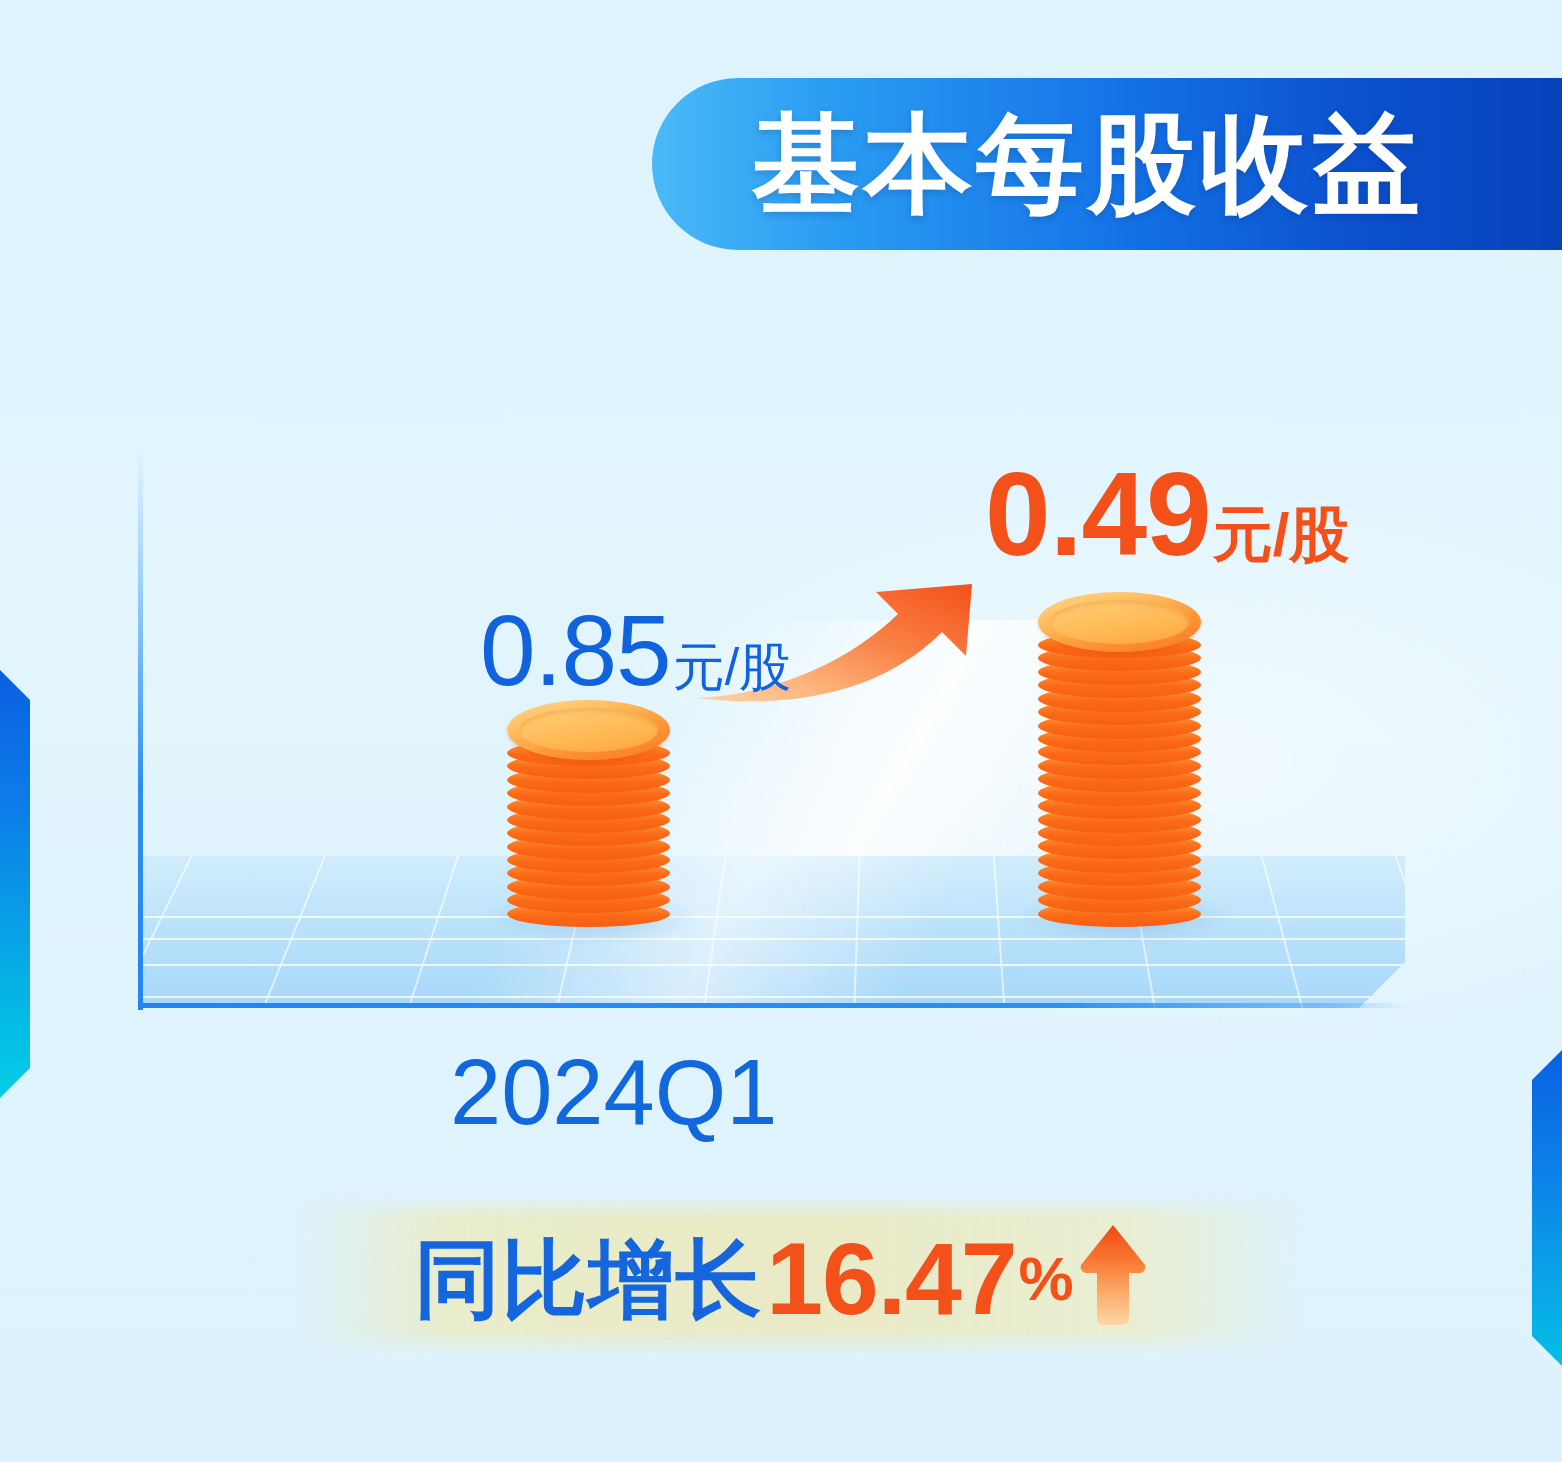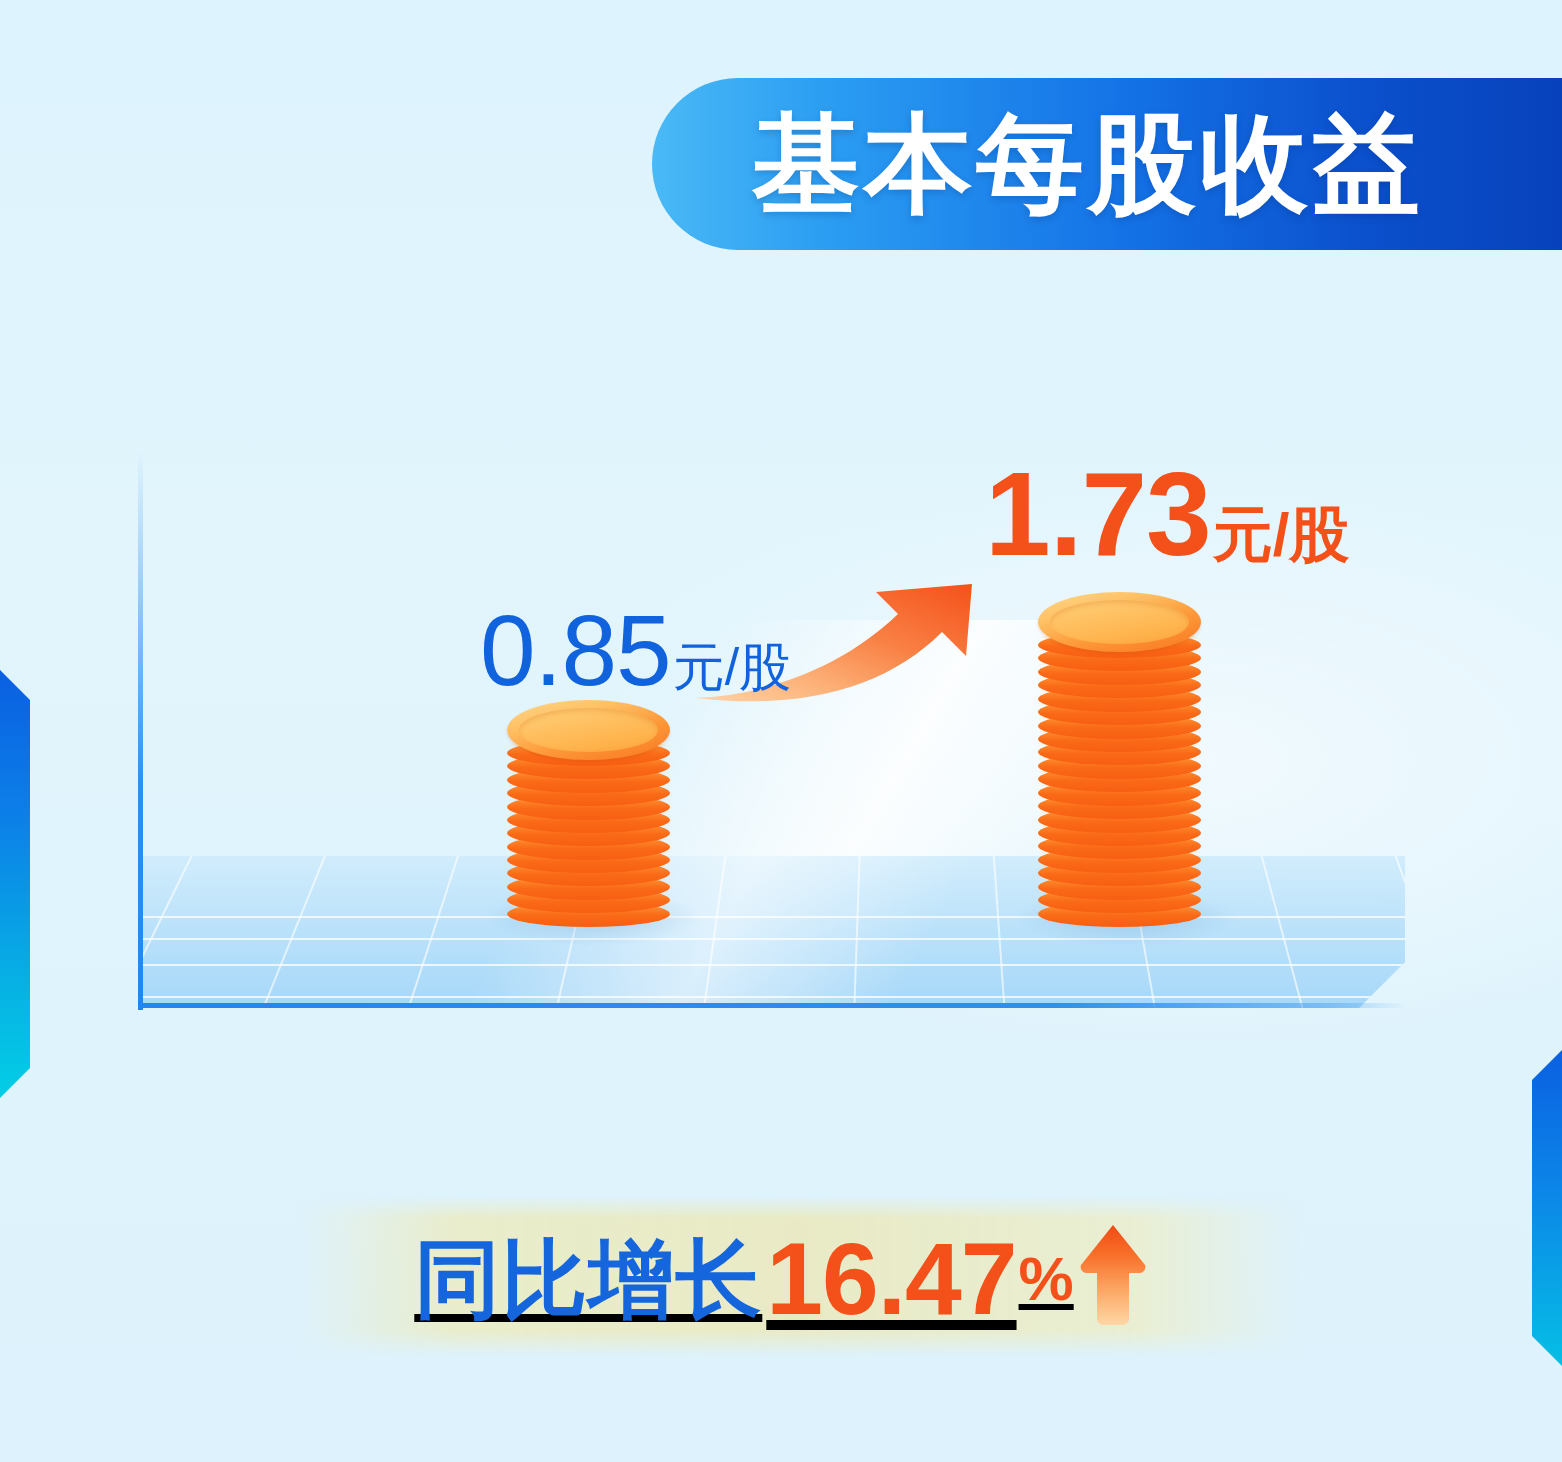--- a/index.html
+++ b/index.html
@@ -134,21 +134,21 @@
   
   .growth-band{
     position:absolute;left:296px;top:1196px;width:1006px;height:160px;
     background:linear-gradient(90deg, rgba(236,238,206,0) 0%, rgba(234,236,200,.95) 16%, rgba(233,234,197,1) 50%, rgba(234,238,208,.92) 84%, rgba(236,243,226,0) 100%);
     border-radius:6px;
     -webkit-mask-image:linear-gradient(180deg, rgba(0,0,0,0) 0%, #000 14%, #000 84%, rgba(0,0,0,0) 100%);
             mask-image:linear-gradient(180deg, rgba(0,0,0,0) 0%, #000 14%, #000 84%, rgba(0,0,0,0) 100%);
   }
   .growth-row{
     position:absolute;left:0;right:0;top:1224px;height:110px;
-    display:flex;align-items:center;justify-content:center;gap:0;white-space:nowrap;text-decoration:underline;
+    display:flex;align-items:center;justify-content:center;gap:0;white-space:nowrap;
   }
   .g-cn{color:#1566dd;font-size:86px;font-weight:bold;line-height:1;letter-spacing:1px;}
   .g-num{color:#f4511a;font-size:102px;font-weight:bold;line-height:1;letter-spacing:-1px;margin-left:4px;}
   .g-pct{color:#f4511a;font-size:62px;font-weight:bold;line-height:1;margin-left:2px;}
   .g-arrow{width:70px;height:104px;margin-left:4px;margin-top:-8px;}
 </style>
 </head>
 <body>
 
 <div class="stage">
@@ -243,23 +243,24 @@
         </linearGradient>
       </defs>
       <path d="M6,140 C70,138 150,112 208,56 L186,34 L282,26 L276,98 L252,74 C194,132 108,152 6,140 Z" fill="url(#swooshGrad)"></path>
     </svg>
   </div>
 
   <div class="val val-2024">
     <span class="num">0.85</span><span class="unit">元/股</span>
   </div>
   <div class="val val-2025">
-    <span class="num">1.73</span><span class="unit">元/股</span>
-  </div>
-
+    <span class="num">0.49</span><span class="unit">元/股</span>
+  </div>
+
+  <div class="cat cat-2024">2024Q1</div>
 
   <div class="growth-band"></div>
   <div class="growth-row">
     <span class="g-cn">同比增长</span>
     <span class="g-num">16.47</span>
     <span class="g-pct">%</span>
     <span class="g-arrow">
       <svg width="70" height="104" viewBox="0 0 70 104" xmlns="http://www.w3.org/2000/svg">
         <defs>
           <linearGradient id="upArrowGrad" x1="0" y1="0" x2="0" y2="1">

